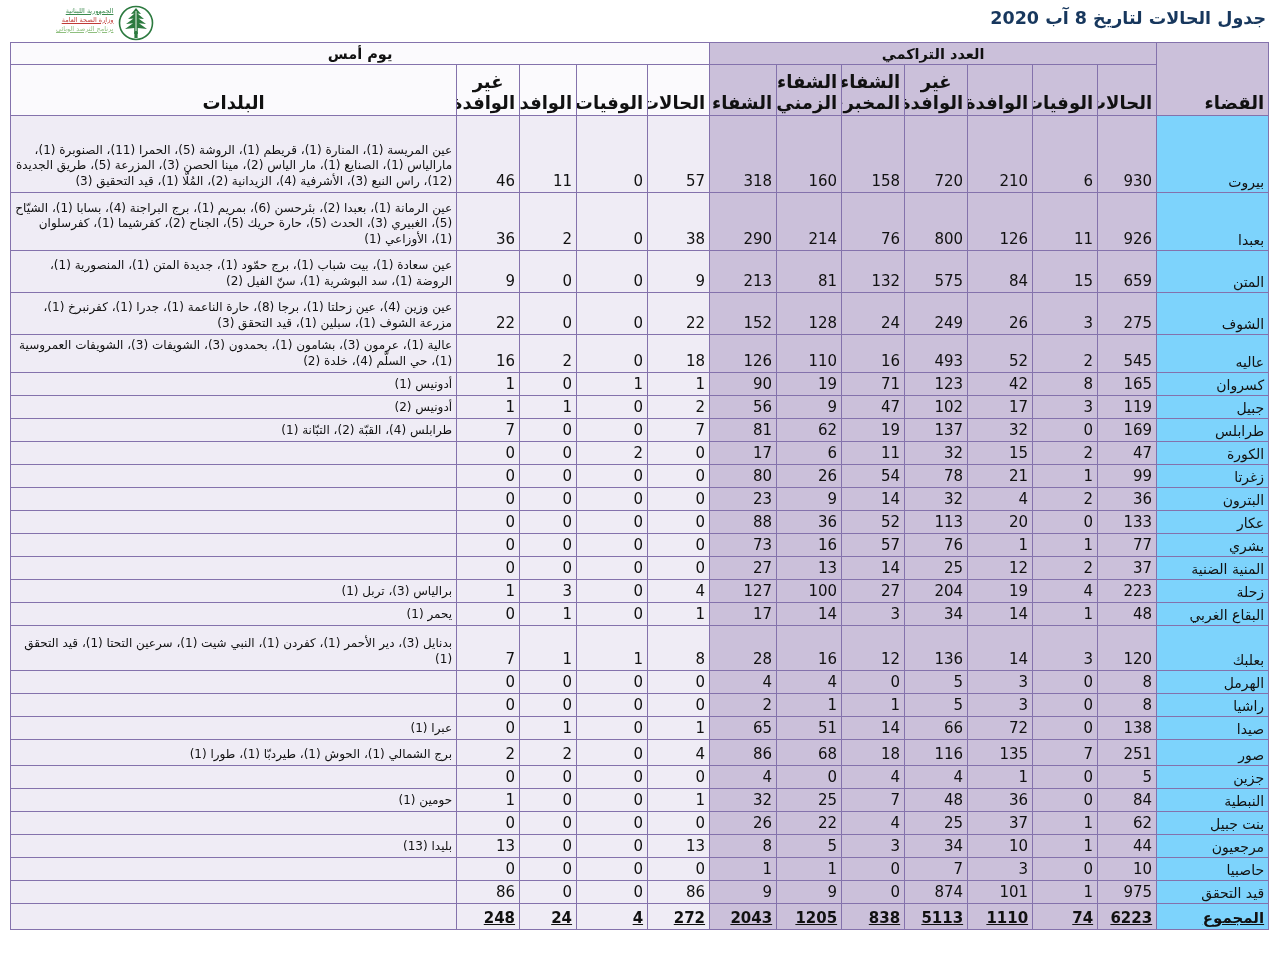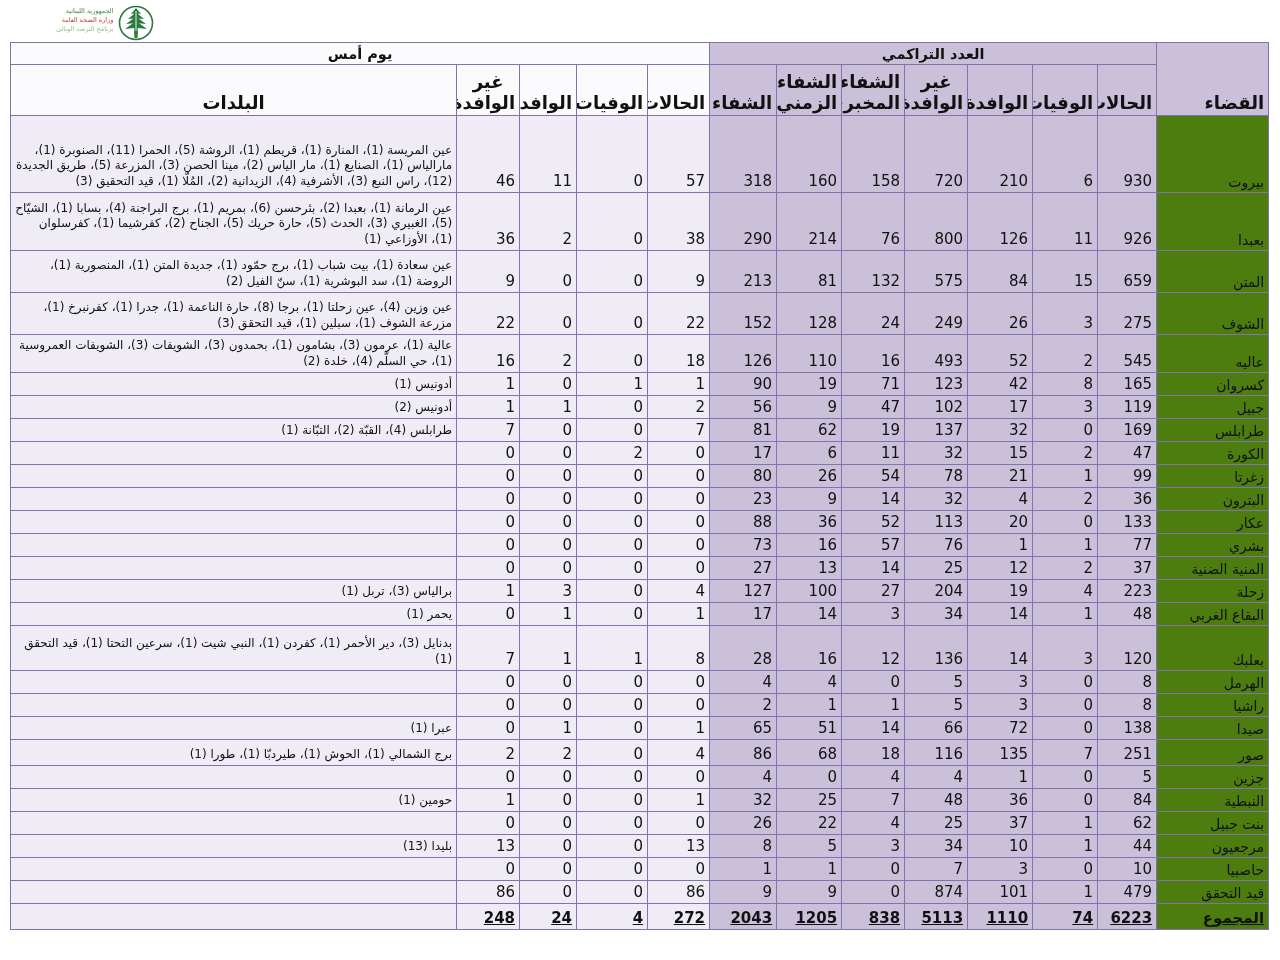--- a/index.html
+++ b/index.html
@@ -6,39 +6,39 @@
   html,body { background:#ffffff; }
   body {
     width:1280px; height:960px; position:relative; overflow:hidden;
     font-family:"DejaVu Sans", sans-serif; color:#111;
   }
   .page { position:absolute; inset:0; }
 
   
   .logo { position:absolute; top:4px; left:56px; display:flex; align-items:flex-start; gap:4px; }
   .logo-lines { text-align:right; direction:rtl; line-height:1.35; padding-top:3px; }
-  .logo-line { font-size:6.5px; white-space:nowrap; }
+  .logo-line { font-size:6.5px; white-space:nowrap;text-decoration:underline; }
   .title {
     position:absolute; top:8px; right:14px; direction:rtl;
     font-size:17.5px; font-weight:bold; color:#17375d; letter-spacing:0;
   }
 
   
   table.cases {
     position:absolute; top:42px; left:10px; width:1258px;
     border-collapse:collapse; table-layout:fixed; direction:rtl;
   }
   table.cases th, table.cases td {
     border:1.5px solid #8472ac;
     vertical-align:bottom;
     padding:1px 4px 2px 4px;
     overflow:hidden;
   }
   .fill-med   { background:#cbc0da; }
-  .fill-qada  { background:#4d7c0f;margin-top:22px; }
+  .fill-qada  { background:#7dd3fc;margin-top:22px; }
   .fill-light { background:#efecf5; }
   .fill-white { background:#fbfafd; }
 
   th { font-weight:bold; font-size:18px; text-align:center; }
   th.group-h { font-size:14.5px; }
   th.qada-h  { text-align:right; padding-left:2px; }
   th.towns-h { text-align:center; }
 
   td.qada  { font-size:14px; text-align:right; white-space:nowrap; }
   td.num   { font-size:15px; text-align:right; padding-left:5px; font-variant-numeric:tabular-nums; }
@@ -61,20 +61,21 @@
     <svg id="cedar" width="38" height="40" viewBox="0 0 38 40">
       <circle cx="19" cy="19" r="16.5" fill="none" stroke="#2c7a3f" stroke-width="1.6"></circle>
       <g fill="#2c7a3f">
         <path d="M19 4 L24 10 L20.5 9.6 L27 15 L21.5 14.4 L29 20 L22 19.2 L30 25 L20.8 24 L20.8 30 L17.2 30 L17.2 24 L8 25 L16 19.2 L9 20 L16.5 14.4 L11 15 L17.5 9.6 L14 10 Z"></path>
         <rect x="17.4" y="28" width="3.2" height="6"></rect>
       </g>
       <path d="M19 7 L19 27" stroke="#eaf4ea" stroke-width="1" fill="none"></path>
     </svg>
   </div>
 
+  <div class="title" dir="rtl">جدول الحالات لتاريخ  8 آب 2020</div>
 
   <table class="cases" dir="rtl">
     <colgroup>
       <col style="width:112px">
         <col style="width:59px">
         <col style="width:65px">
         <col style="width:65px">
       <col style="width:63px">
         <col style="width:63px">
         <col style="width:65px">
@@ -492,21 +493,21 @@
           <td class="num fill-med">1</td>
           <td class="num fill-med">1</td>
           <td class="num fill-light">0</td>
           <td class="num fill-light">0</td>
           <td class="num fill-light">0</td>
           <td class="num fill-light">0</td>
           <td class="towns fill-light"></td>
         </tr>
         <tr style="height: 23px;">
           <td class="qada fill-qada">قيد التحقق</td>
-          <td class="num fill-med">479</td>
+          <td class="num fill-med">975</td>
           <td class="num fill-med">1</td>
           <td class="num fill-med">101</td>
           <td class="num fill-med">874</td>
           <td class="num fill-med">0</td>
           <td class="num fill-med">9</td>
           <td class="num fill-med">9</td>
           <td class="num fill-light">86</td>
           <td class="num fill-light">0</td>
           <td class="num fill-light">0</td>
           <td class="num fill-light">86</td>

